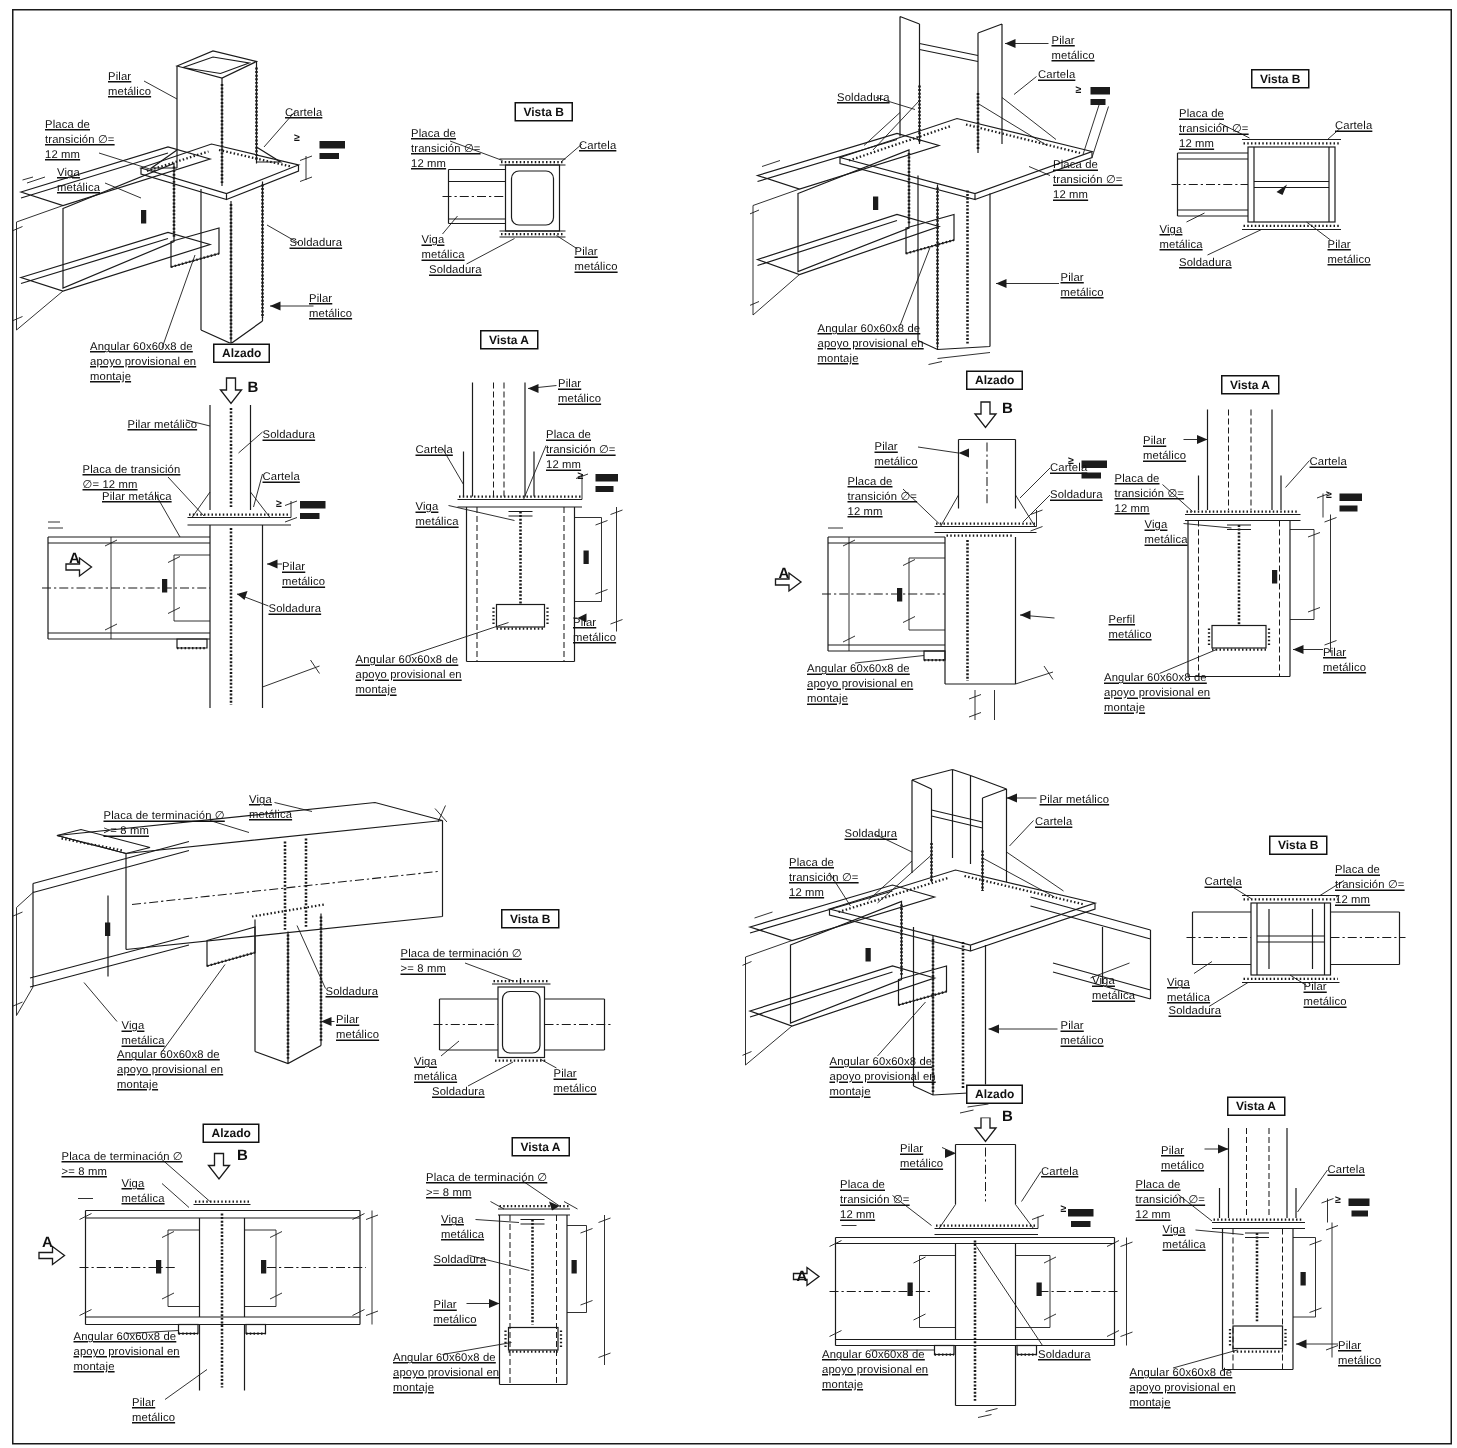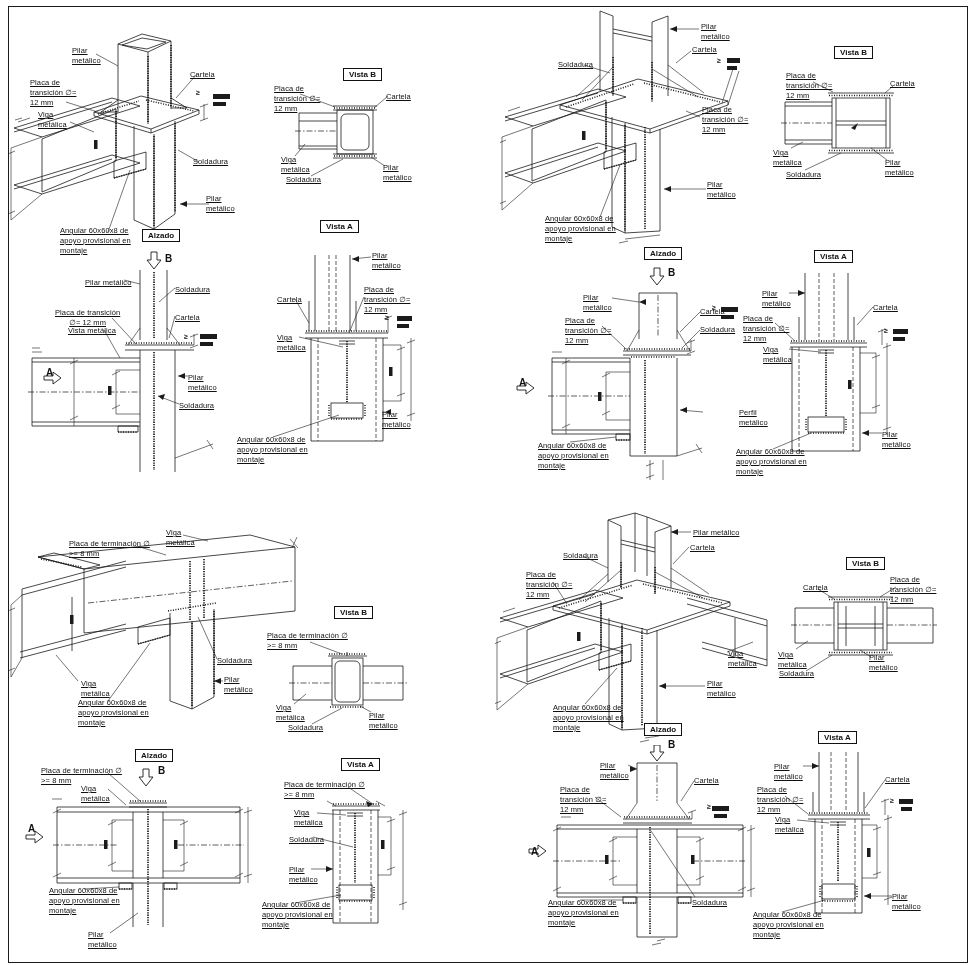--- a/index.html
+++ b/index.html
@@ -360,23 +360,23 @@
     <div class="lbl dimmark" style="left: 196px; top: 88px;">≥</div>
     <div class="viewbox" style="left: 343px; top: 68px;">Vista B</div>
     <div class="lbl" style="left: 274px; top: 84px;">Placa de<br>transición ∅=<br>12 mm</div>
     <div class="lbl" style="left: 386px; top: 92px;">Cartela</div>
     <div class="lbl" style="left: 281px; top: 155px;">Viga<br>metálica</div>
     <div class="lbl" style="left: 286px; top: 175px;">Soldadura</div>
     <div class="lbl" style="left: 383px; top: 163px;">Pilar<br>metálico</div>
     <div class="viewbox" style="left: 142px; top: 229px;">Alzado</div>
     <div class="lbl" style="left: 85px; top: 278px;">Pilar metálico</div>
     <div class="lbl" style="left: 175px; top: 285px;">Soldadura</div>
-    <div class="lbl" style="left: 55px; top: 308px; text-align: center;">Placa de transición<br>∅= 12 mm</div>
+    <div class="lbl" style="left: 55px; top: 308px;">Placa de transición<br>∅= 12 mm</div>
     <div class="lbl" style="left: 175px; top: 313px;">Cartela</div>
-    <div class="lbl" style="left: 68px; top: 326px;">Vista metálica</div>
+    <div class="lbl" style="left: 68px; top: 326px;">Pilar metálica</div>
     <div class="lbl" style="left: 188px; top: 373px;">Pilar<br>metálico</div>
     <div class="lbl" style="left: 179px; top: 401px;">Soldadura</div>
     <div class="lbl dirletter" style="left: 46px; top: 366px;">A</div>
     <div class="lbl dirletter" style="left: 165px; top: 252px;">B</div>
     <div class="lbl dimmark" style="left: 184px; top: 332px;">≥</div>
     <div class="viewbox" style="left: 320px; top: 220px;">Vista A</div>
     <div class="lbl" style="left: 372px; top: 251px;">Pilar<br>metálico</div>
     <div class="lbl" style="left: 277px; top: 295px;">Cartela</div>
     <div class="lbl" style="left: 364px; top: 285px;">Placa de<br>transición ∅=<br>12 mm</div>
     <div class="lbl" style="left: 277px; top: 333px;">Viga<br>metálica</div>

